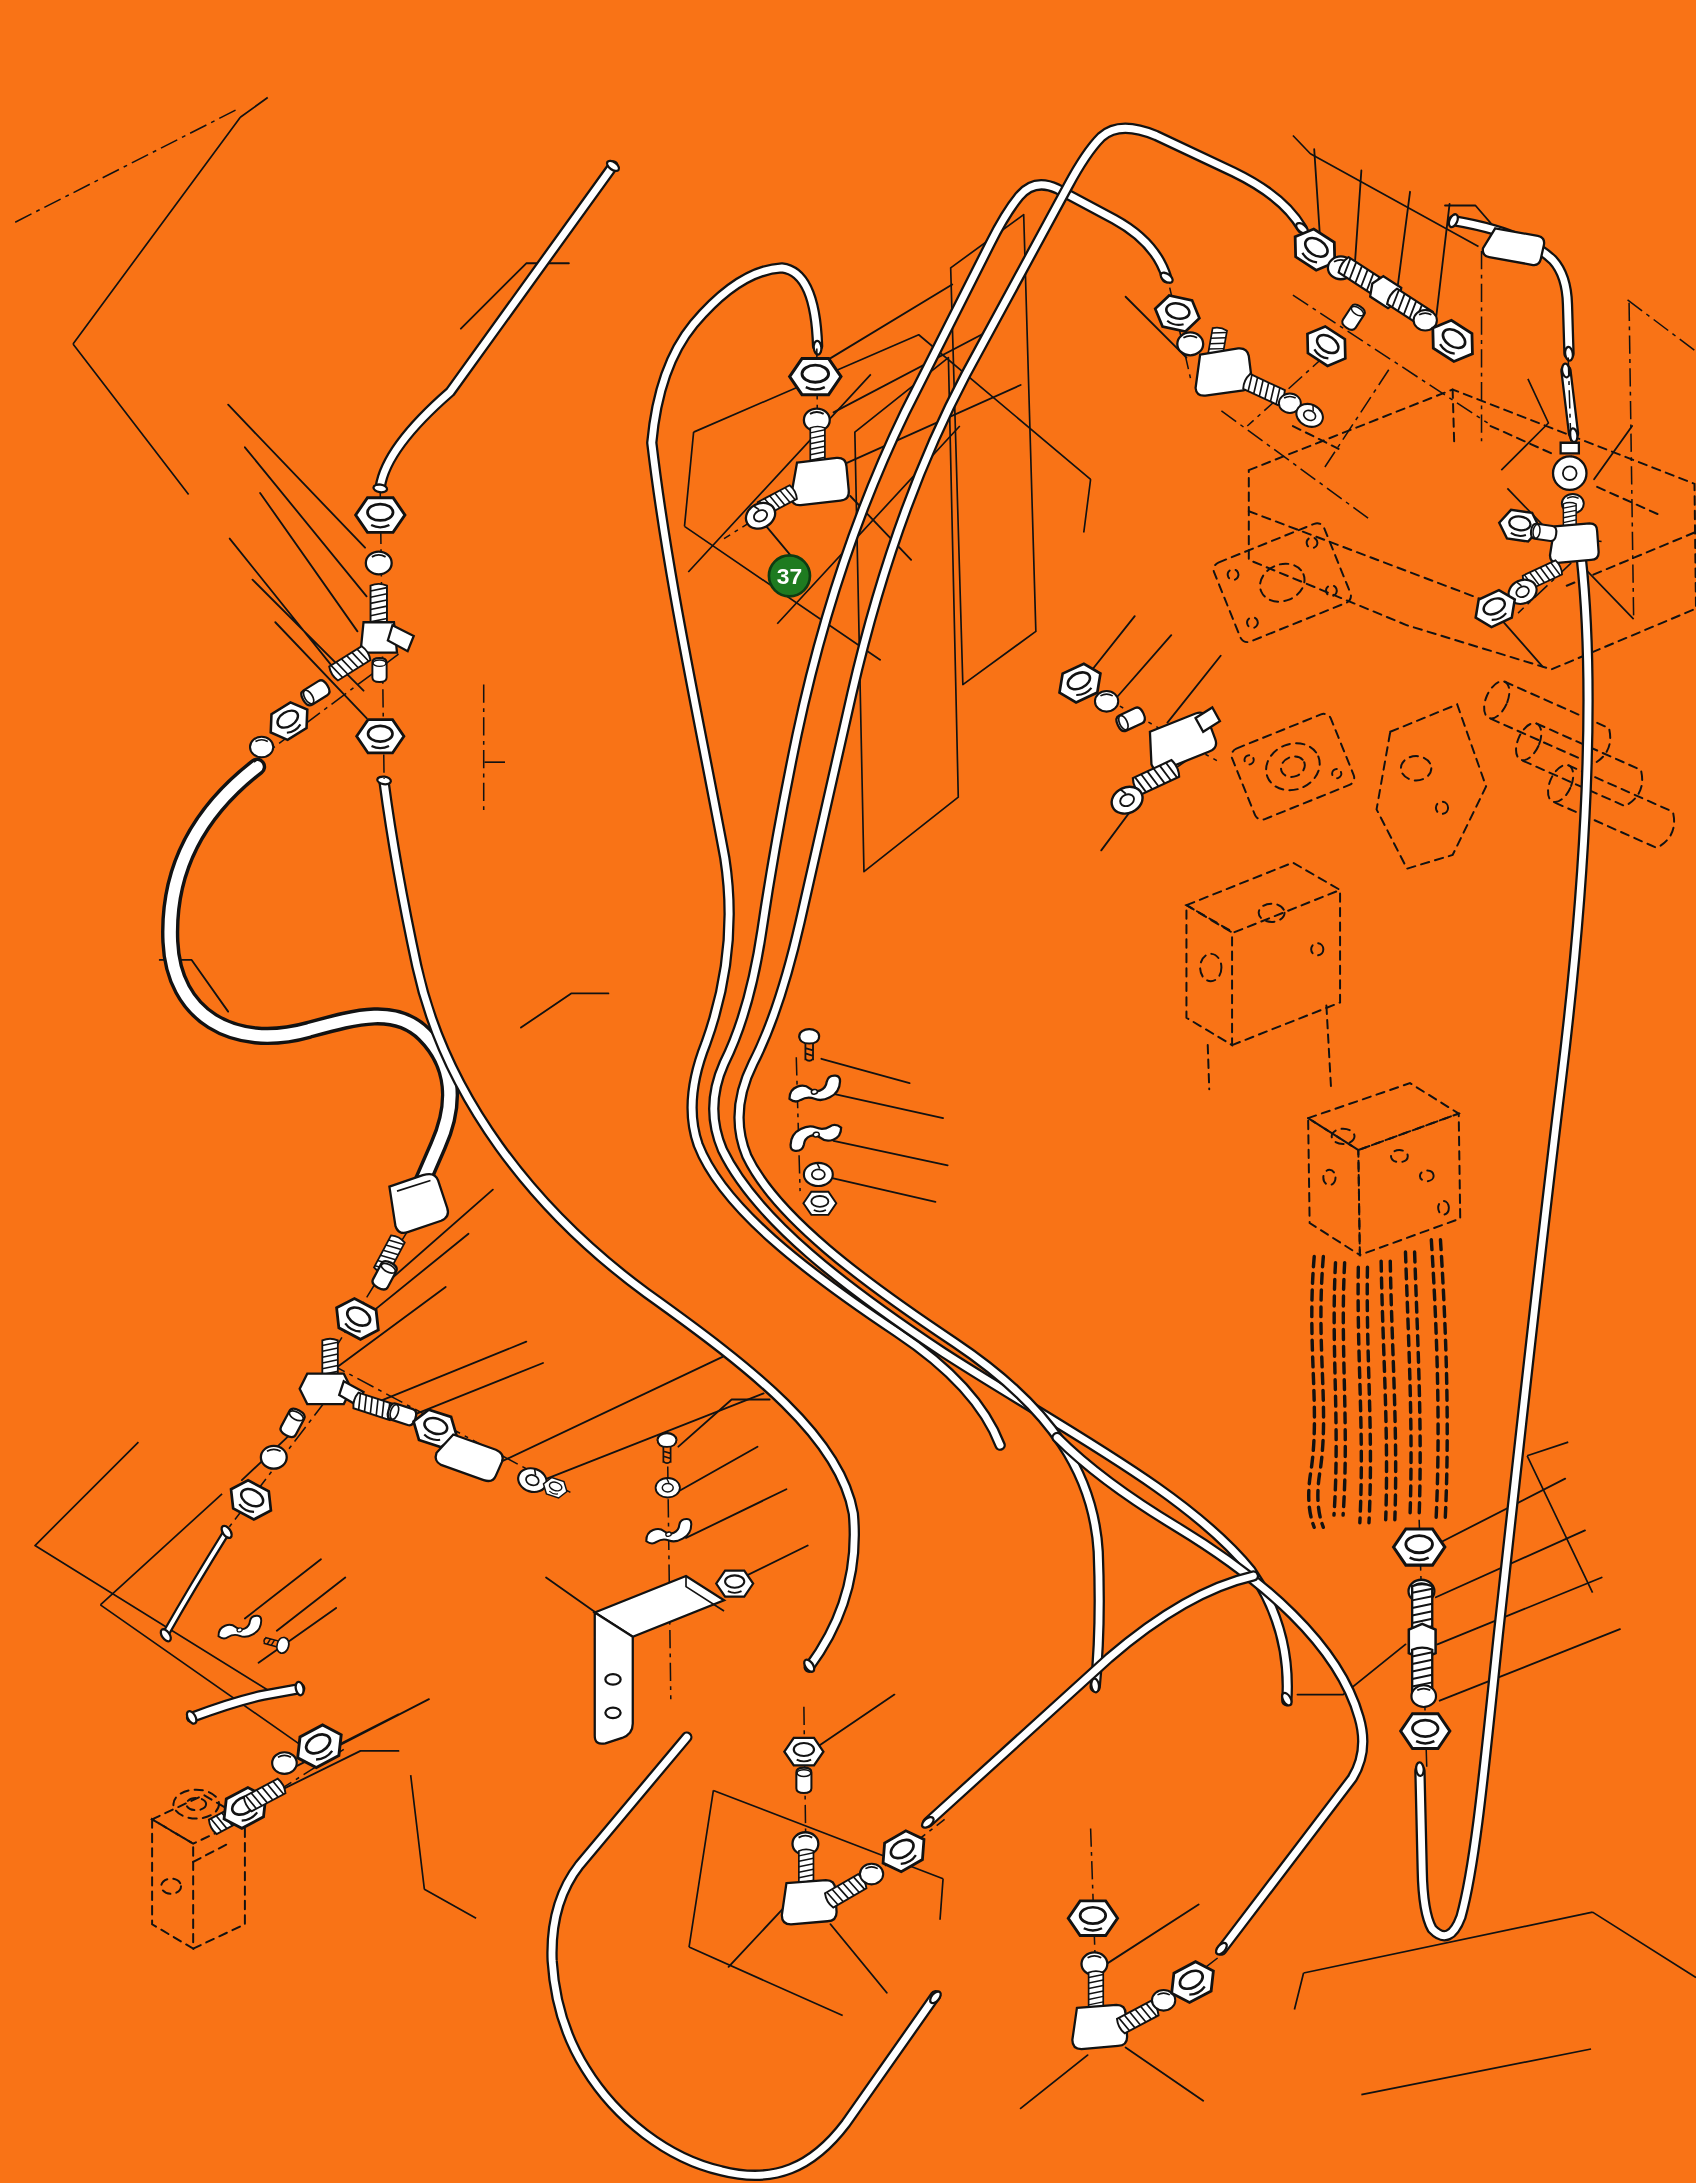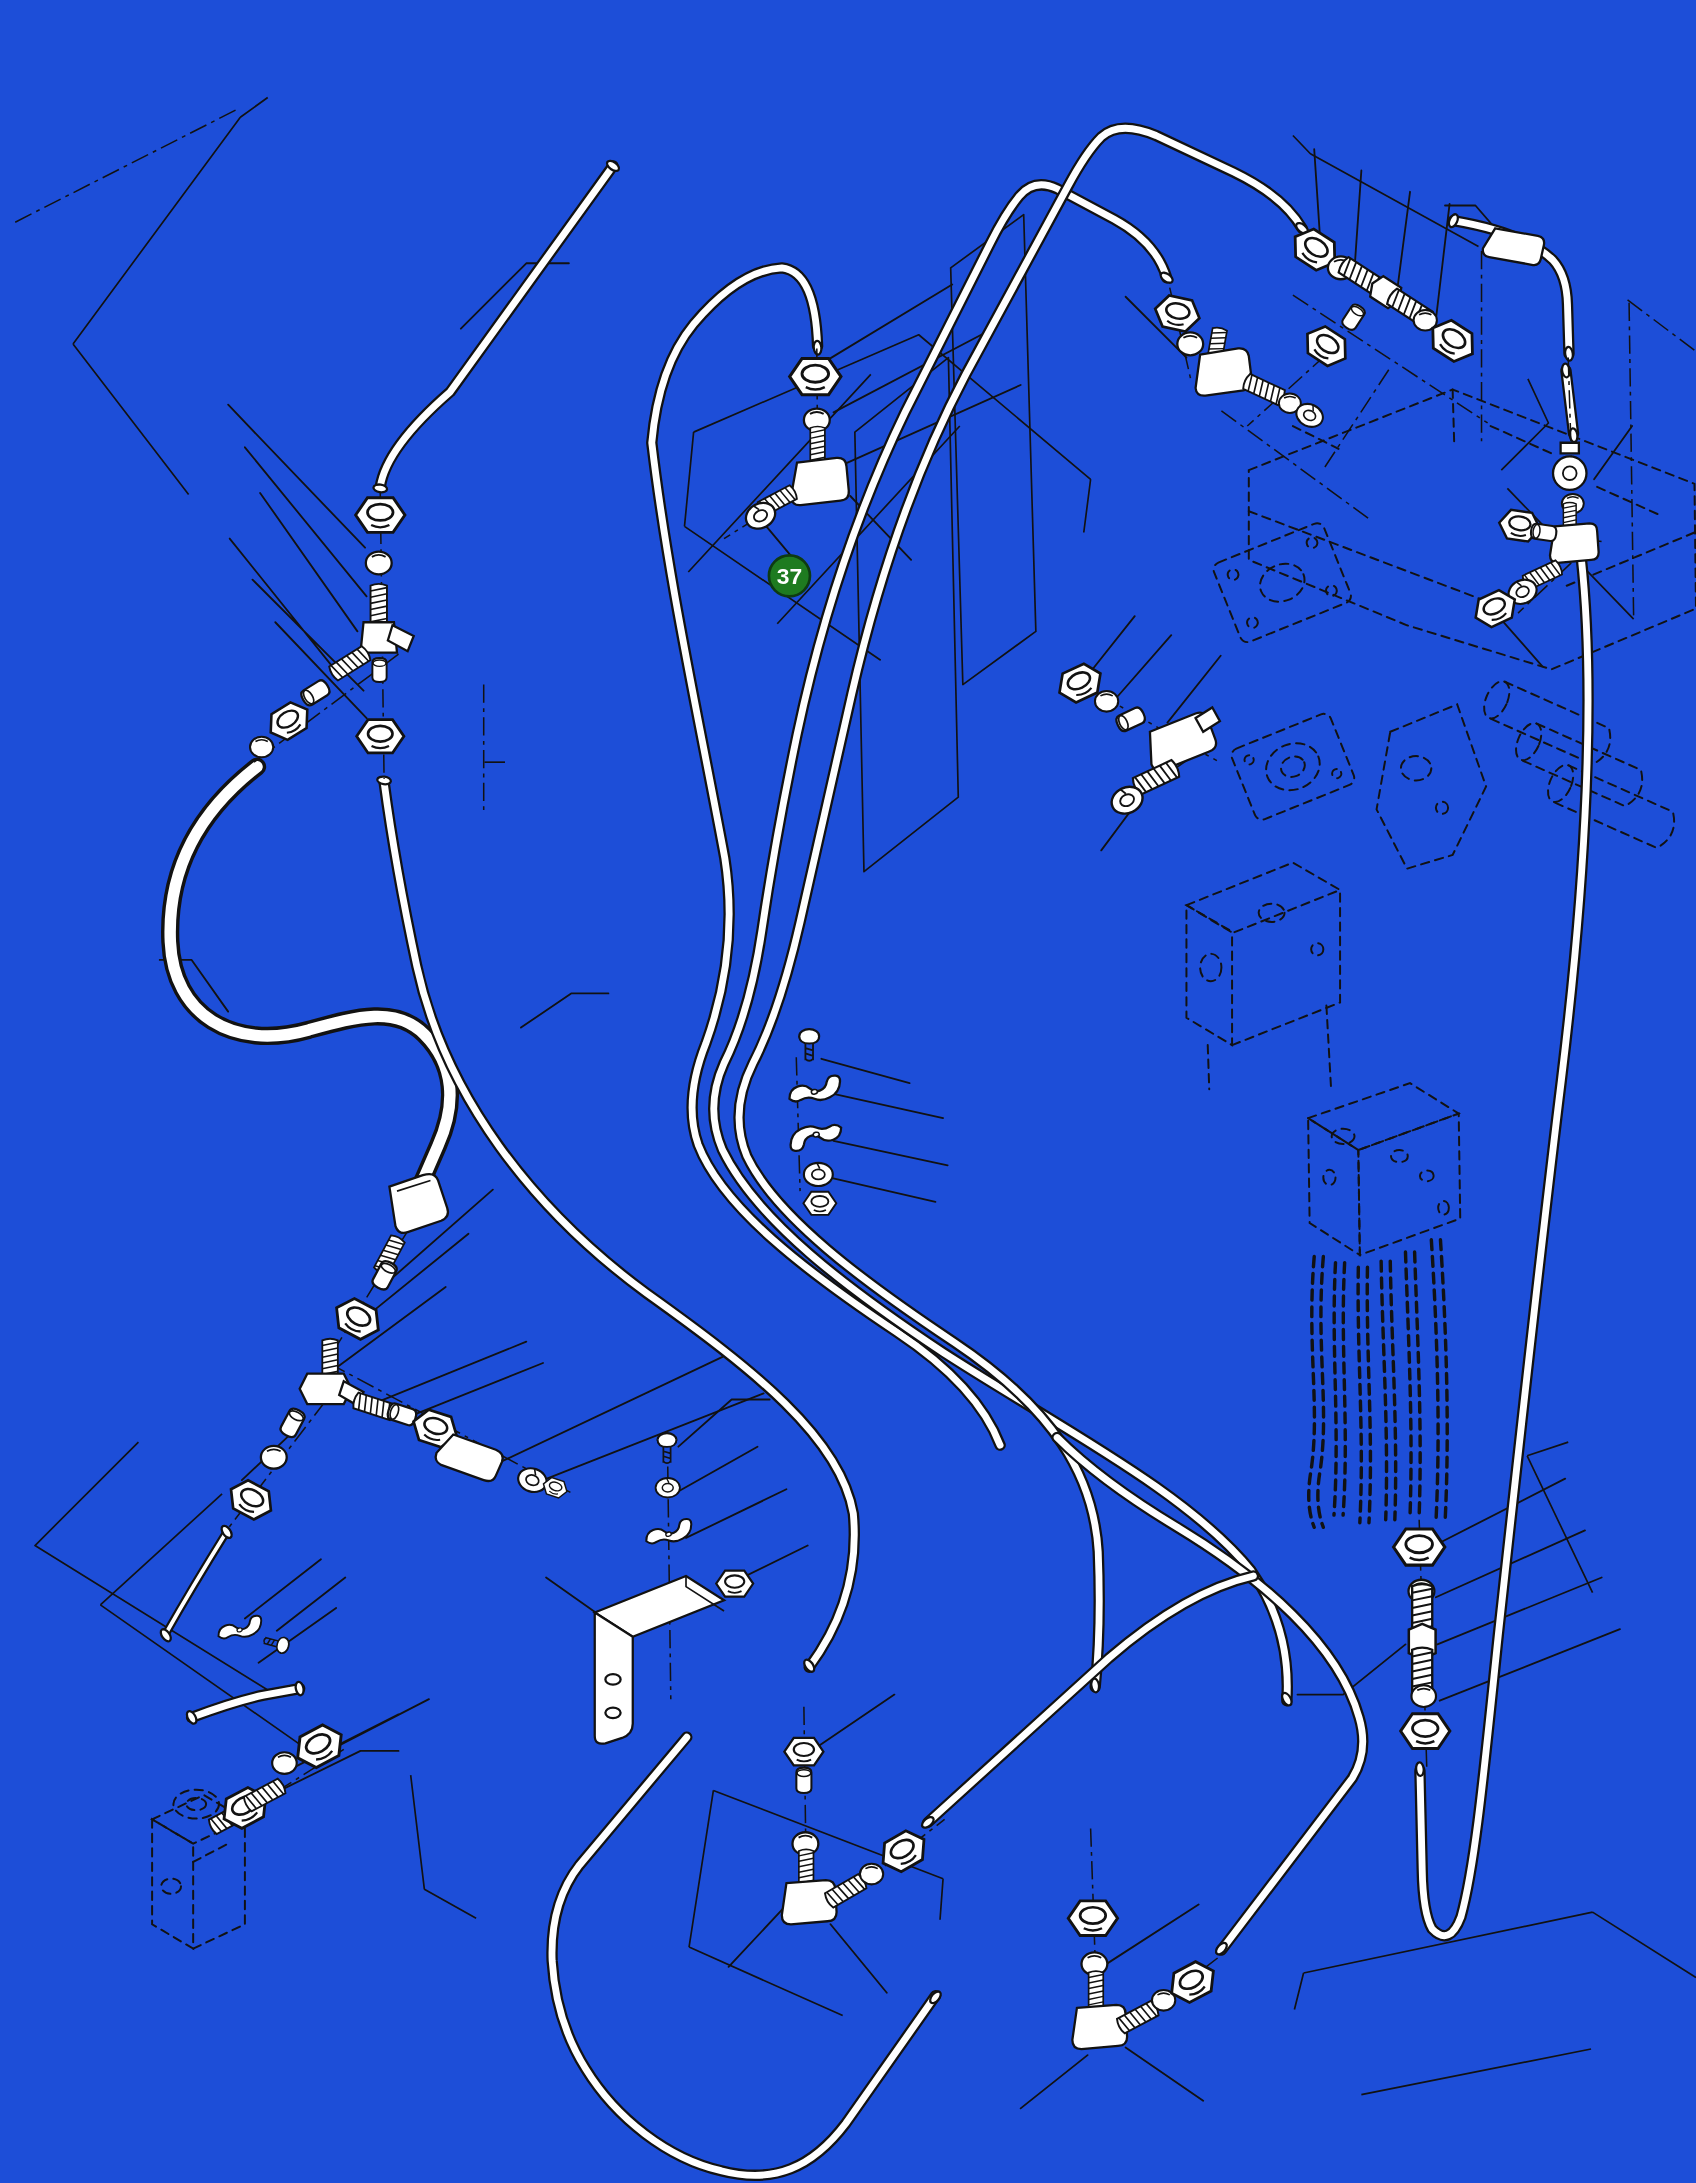--- a/index.html
+++ b/index.html
@@ -1,16 +1,16 @@
 <!DOCTYPE html>
 <html style="font-size:12px"><head>
 <meta charset="utf-8">
 <style>
   html,body{margin:0;padding:0;background:#fff;font-family:"Liberation Sans",sans-serif;}
-  .stage{position:relative;width:1696px;height:2183px;background:#1d4ed8;overflow:hidden;}
+  .stage{position:relative;width:1696px;height:2183px;background:#f97316;overflow:hidden;}
   svg{display:block;width:100%;height:100%;}
   
   .tube-o{stroke:#121212;stroke-width:15;fill:none;stroke-linecap:round;stroke-linejoin:round}
   .tube-i{stroke:#ffffff;stroke-width:9;fill:none;stroke-linecap:round;stroke-linejoin:round}
   .hose-o{stroke:#121212;stroke-width:24;fill:none;stroke-linecap:round;stroke-linejoin:round}
   .hose-i{stroke:#ffffff;stroke-width:15;fill:none;stroke-linecap:round;stroke-linejoin:round}
   .thin-o{stroke:#121212;stroke-width:11;fill:none;stroke-linecap:round}
   .thin-i{stroke:#ffffff;stroke-width:5;fill:none;stroke-linecap:round}
   .dd{stroke:#121212;stroke-width:2;fill:none;stroke-dasharray:24 7 5 7}
   .ph{stroke:#121212;stroke-width:2.6;fill:none;stroke-dasharray:11 8;stroke-linecap:round}

